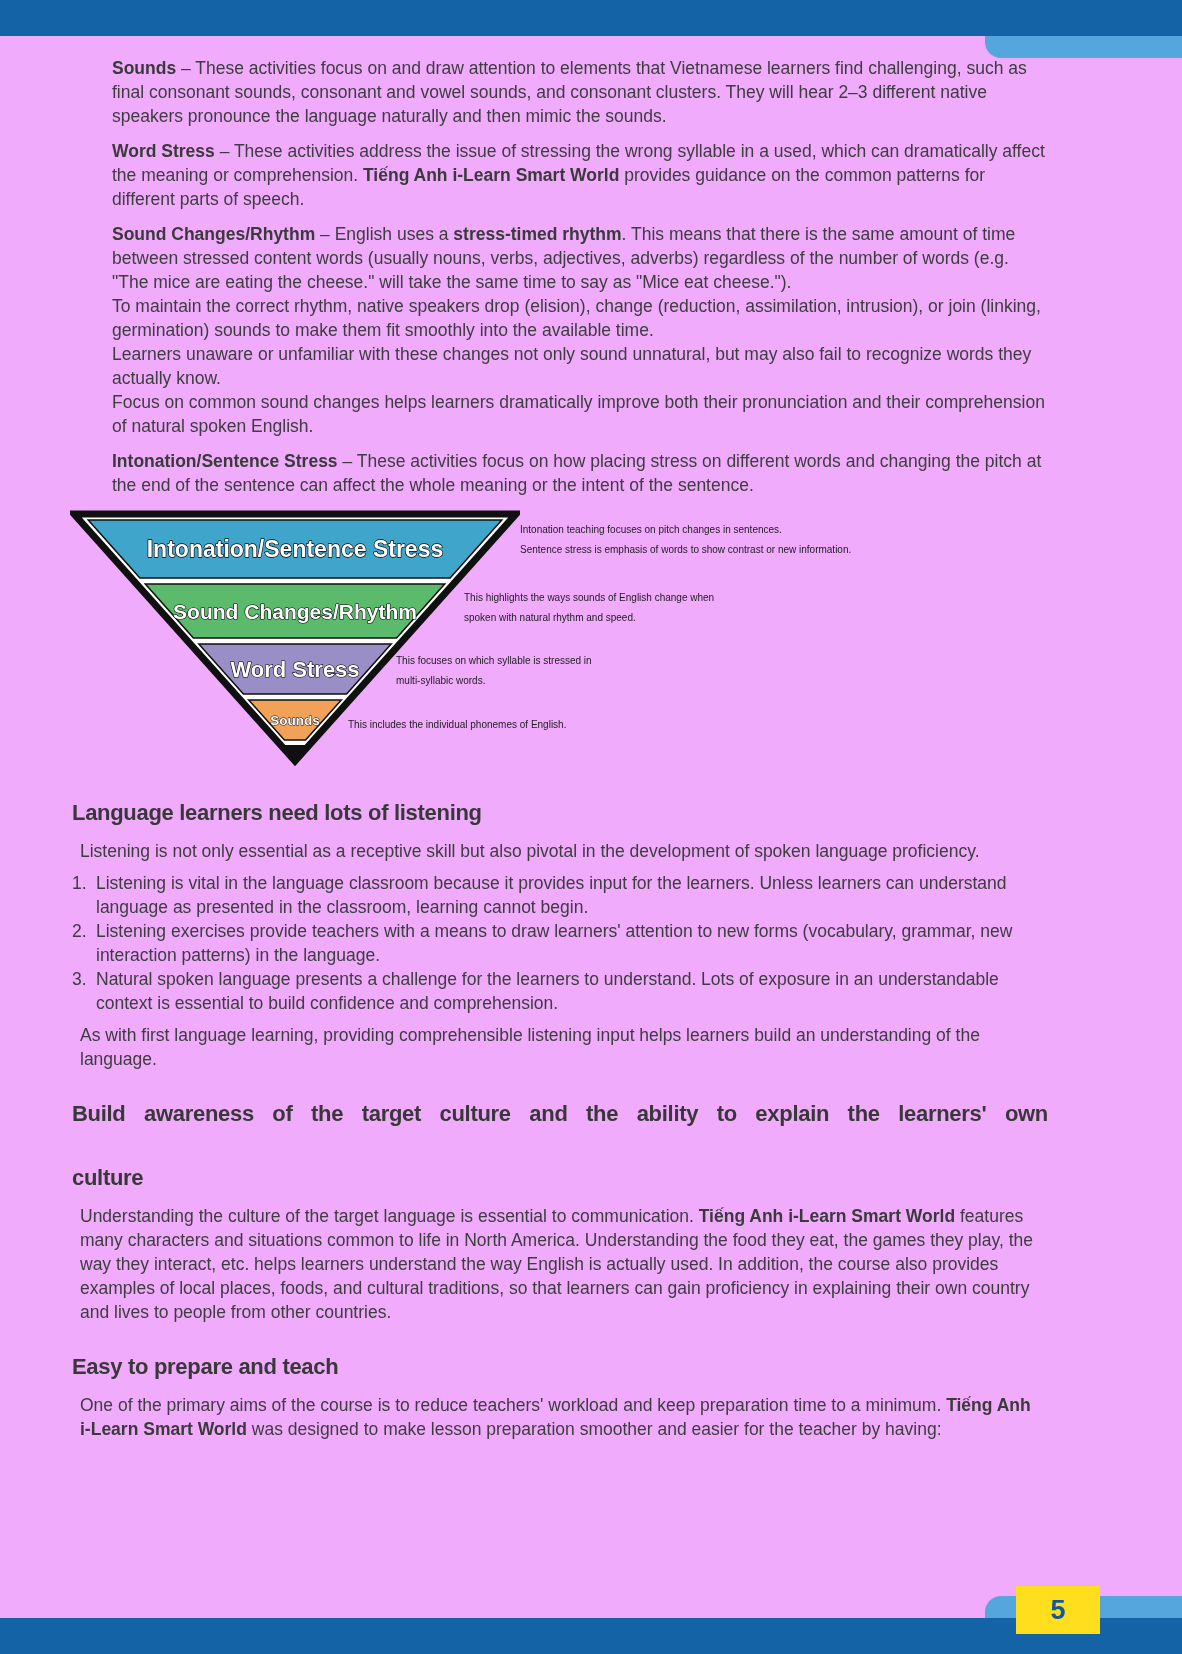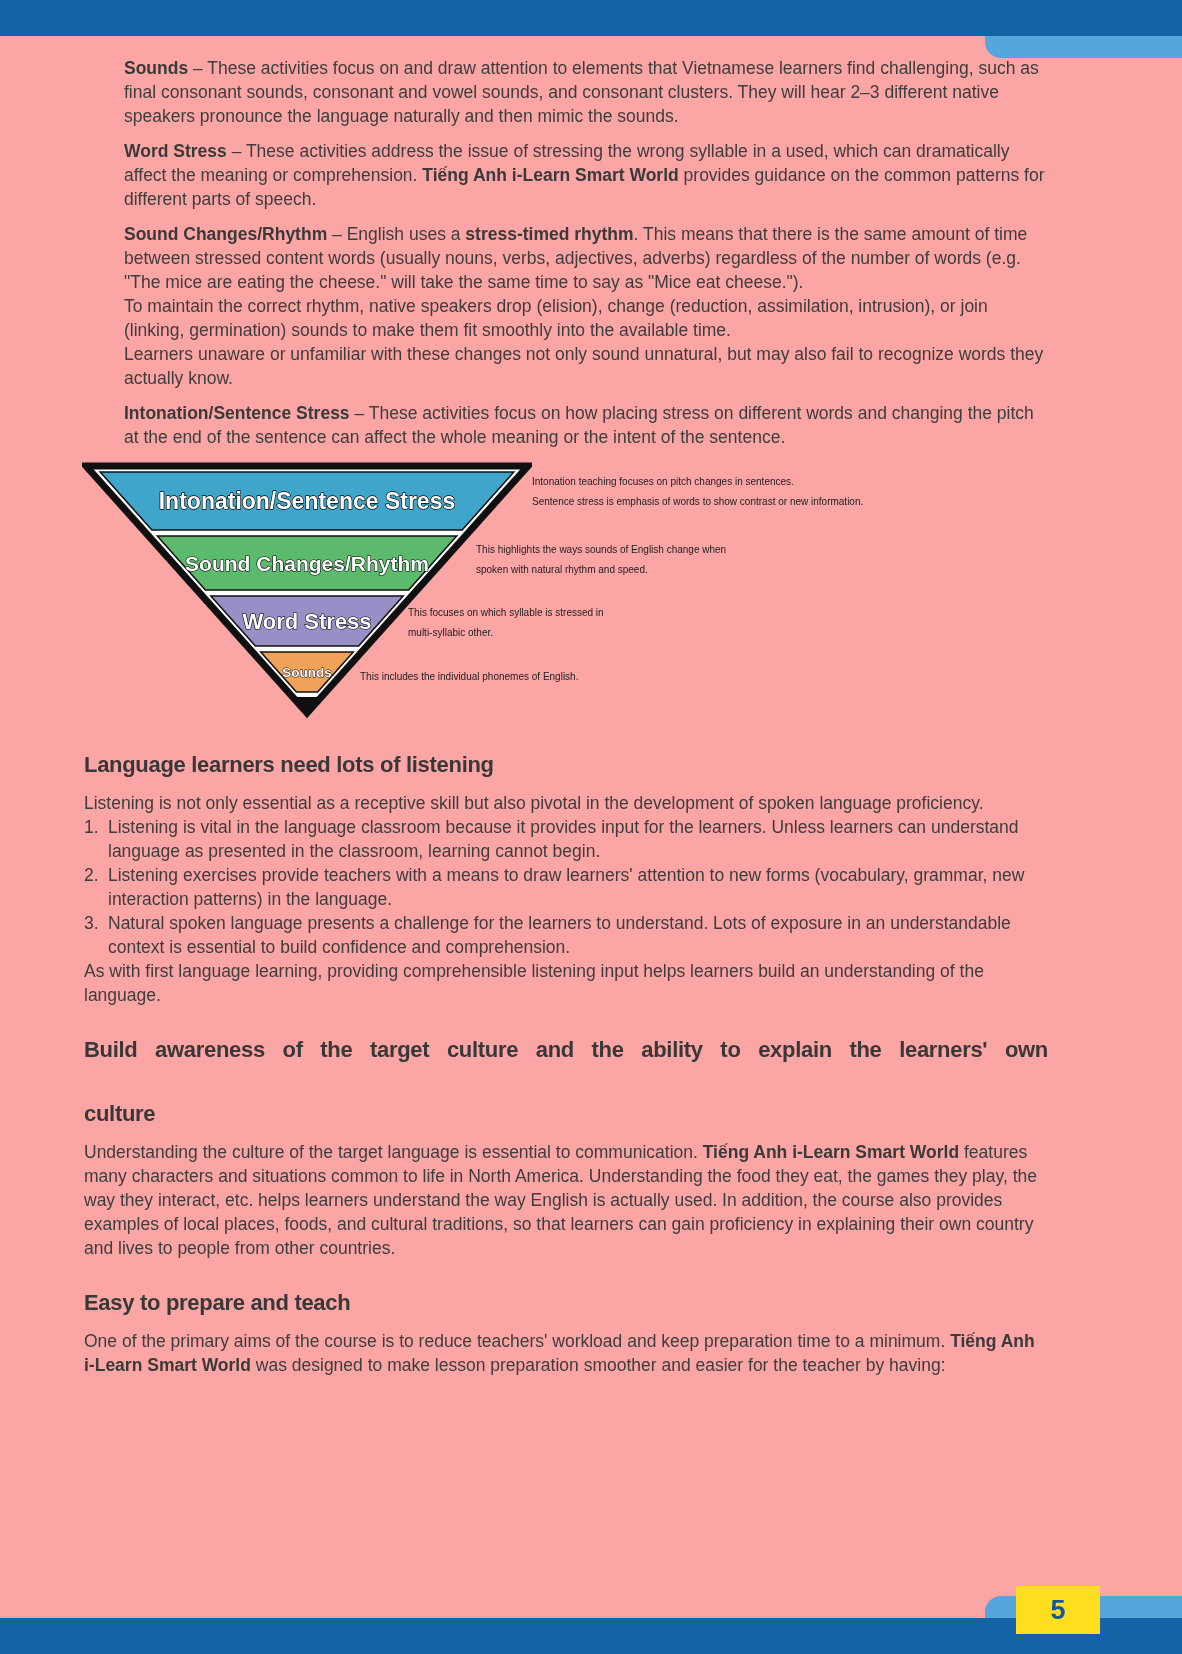--- a/index.html
+++ b/index.html
@@ -1,19 +1,19 @@
 <!DOCTYPE html>
 <html><head>
 <meta charset="utf-8">
 <style>
   * { margin:0; padding:0; box-sizing:border-box; }
   html,body { background:#ffffff; }
   .page {
-    position:relative; width:1182px; height:1654px; background:#fca5a5;
-    font-family:"Liberation Sans", sans-serif; color:#3d3d3d; overflow:hidden;padding-left:12px;
+    position:relative; width:1182px; height:1654px; background:#f0abfc;
+    font-family:"Liberation Sans", sans-serif; color:#3d3d3d; overflow:hidden;
   }
 
   
   .top-bar { position:absolute; top:0; left:0; width:100%; height:36px; background:#1463a7; }
   .top-tab { position:absolute; top:36px; right:0; width:197px; height:22px; background:#55a6dc; border-bottom-left-radius:16px; }
   .bottom-bar { position:absolute; bottom:0; left:0; width:100%; height:36px; background:#1463a7; }
   .bottom-tab { position:absolute; bottom:36px; right:0; width:197px; height:22px; background:#55a6dc; border-top-left-radius:16px; }
   .page-num {
     position:absolute; right:82px; bottom:20px; width:84px; height:48px;
     background:#ffde1e; color:#1257a0; font-size:27px; font-weight:bold;
@@ -26,21 +26,21 @@
   .para { margin:0 0 11px 0; }
   .para-group { margin:0 0 11px 0; }
   .para-group p { margin:0; }
   strong { color:#3a3a3a; }
 
   h2 { font-size:22px; line-height:1.32; letter-spacing:-0.3px; color:#383838; margin:28px 0 12px 0; font-weight:bold; }
   h2.first { margin-top:26px; }
   .justify-line { display:block; text-align:justify; text-align-last:justify; }
   .block { display:block;margin-top:35px; }
 
-  .body-p { margin:0; }
+  .body-p { margin:8px; }
   .olist { margin:0; }
   .li { display:flex; }
   .li-num { flex:0 0 24px; }
   .li-text { flex:1; }
 
   
   .diagram { position:relative; height:262px; margin-top:13px; }
   .pyr { position:absolute; left:-2px; top:0; }
   .pyr text {
     font-family:"Liberation Sans", sans-serif; font-weight:700; fill:#ffffff;
@@ -72,20 +72,21 @@
     <div class="indent-block">
 
       <p class="para"><strong>Sounds</strong><span> – These activities focus on and draw attention to elements that Vietnamese learners find challenging, such as final consonant sounds, consonant and vowel sounds, and consonant clusters. They will hear 2–3 different native speakers pronounce the language naturally and then mimic the sounds.</span></p>
 
       <p class="para"><strong>Word Stress</strong><span> – These activities address the issue of stressing the wrong syllable in a used, which can dramatically affect the meaning or comprehension. </span><strong>Tiếng Anh i-Learn Smart World</strong><span> provides guidance on the common patterns for different parts of speech.</span></p>
 
       <div class="para-group">
         <p><strong>Sound Changes/Rhythm</strong><span> – English uses a </span><strong>stress-timed rhythm</strong><span>. This means that there is the same amount of time between stressed content words (usually nouns, verbs, adjectives, adverbs) regardless of the number of words (e.g. "The mice are eating the cheese." will take the same time to say as "Mice eat cheese.").</span></p>
         <p>To maintain the correct rhythm, native speakers drop (elision), change (reduction, assimilation, intrusion), or join (linking, germination) sounds to make them fit smoothly into the available time.</p>
         <p>Learners unaware or unfamiliar with these changes not only sound unnatural, but may also fail to recognize words they actually know.</p>
+        <p>Focus on common sound changes helps learners dramatically improve both their pronunciation and their comprehension of natural spoken English.</p>
       </div>
 
       <p class="para"><strong>Intonation/Sentence Stress</strong><span> – These activities focus on how placing stress on different words and changing the pitch at the end of the sentence can affect the whole meaning or the intent of the sentence.</span></p>
     </div>
 
     <div class="diagram">
       <svg class="pyr" width="450" height="258" viewBox="0 0 450 258" aria-hidden="true">
         <polygon points="4,4 446,4 225,251" fill="#ffffff" stroke="#101010" stroke-width="7" stroke-linejoin="miter"></polygon>
         <polygon points="18.2,10 431.8,10 380.1,68 69.9,68" stroke="#101010" stroke-width="1.5" fill="#3fa5cb"></polygon>
         <polygon points="75.3,74 374.7,74 326.6,128 123.4,128" stroke="#101010" stroke-width="1.5" fill="#5bba6b"></polygon>
@@ -101,21 +102,21 @@
       <div class="note note-0">
         <div>Intonation teaching focuses on pitch changes in sentences.</div>
         <div>Sentence stress is emphasis of words to show contrast or new information.</div>
       </div>
       <div class="note note-1">
         <div>This highlights the ways sounds of English change when</div>
         <div>spoken with natural rhythm and speed.</div>
       </div>
       <div class="note note-2">
         <div>This focuses on which syllable is stressed in</div>
-        <div>multi-syllabic other.</div>
+        <div>multi-syllabic words.</div>
       </div>
       <div class="note note-3">
         <div>This includes the individual phonemes of English.</div>
       </div>
     </div>
 
     <h2 class="first">Language learners need lots of listening</h2>
     <p class="body-p">Listening is not only essential as a receptive skill but also pivotal in the development of spoken language proficiency.</p>
     <div class="olist">
       <div class="li">

